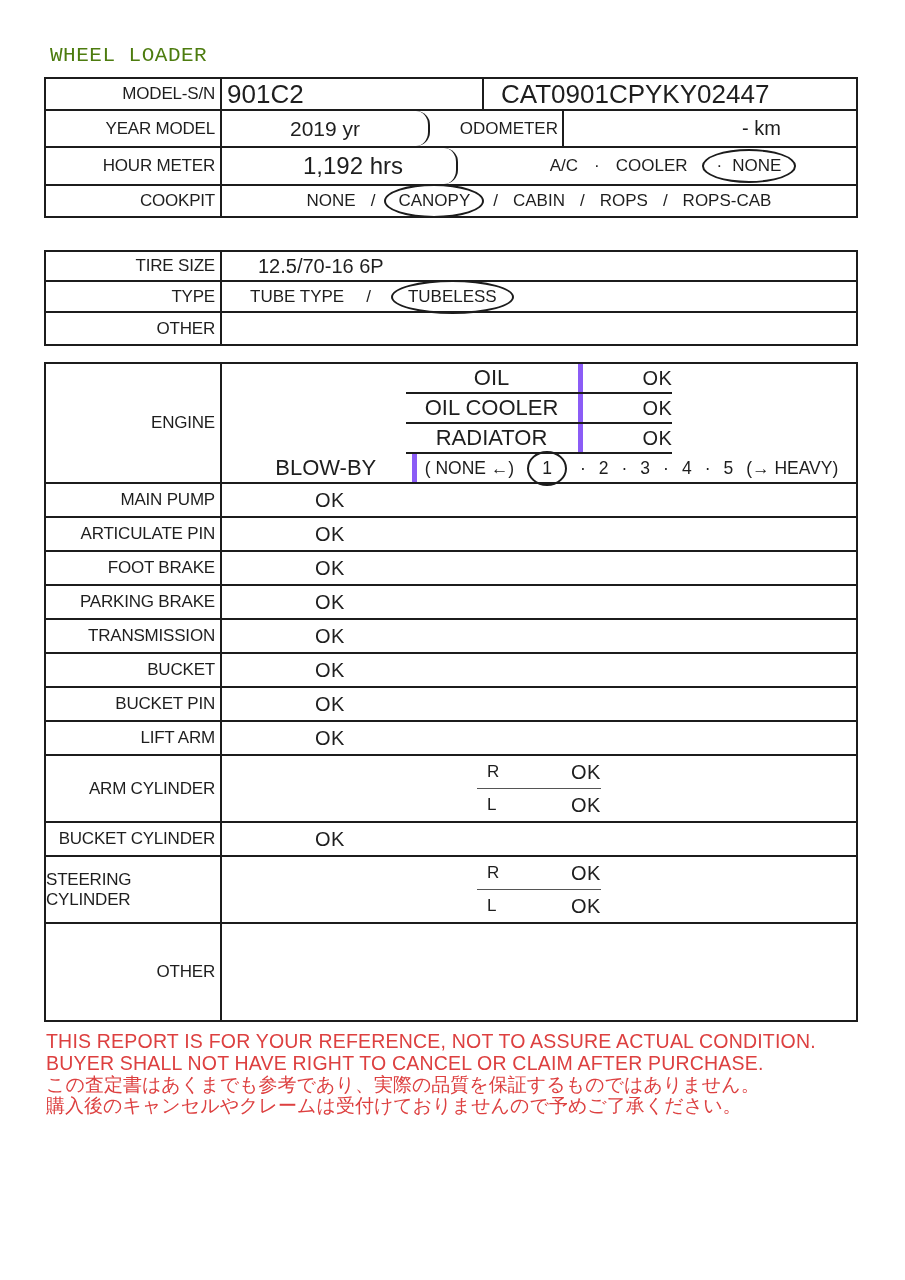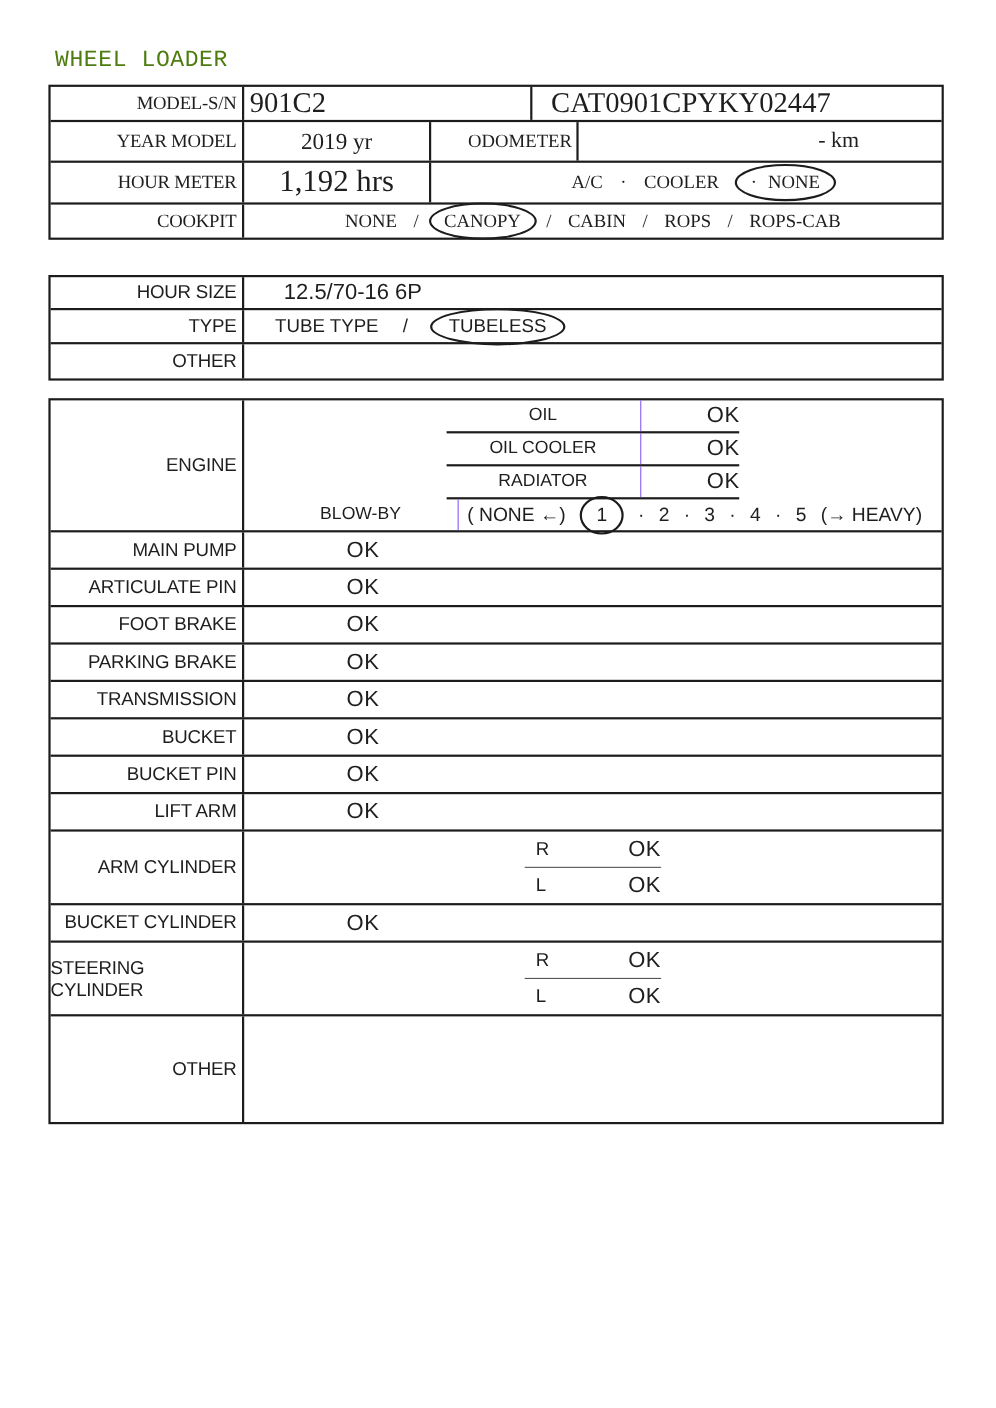--- a/index.html
+++ b/index.html
@@ -10,47 +10,47 @@
   }
   .page{position:absolute;inset:0;}
   .title{
     position:absolute;left:50px;top:44px;
     font-size:21px;letter-spacing:.5px;color:#4d7c0f;font-family:Liberation Mono, monospace;
   }
   .tbl{
     position:absolute;left:44px;width:814px;
     border:2px solid #1c1c1c;box-sizing:border-box;background:#fff;
   }
-  #tbl1{top:77px;height:141px;font-family:Liberation Serif, serif;}
+  #tbl1{top:77px;height:141px;}
   #tbl2{top:250px;height:96px;}
   #tbl3{top:362px;height:660px;}
   .r{display:flex;box-sizing:border-box;border-bottom:2px solid #1c1c1c;align-items:stretch;}
   .r.last{border-bottom:none;}
   .c{box-sizing:border-box;border-right:2px solid #1c1c1c;display:flex;align-items:center;overflow:visible;}
   .c.endc{border-right:none;}
   .lab{width:176px;justify-content:flex-end;padding-right:5px;font-size:17px;letter-spacing:-.2px;flex:none;}
   .big{font-size:26px;}
   .cen{justify-content:center;}
   
   .h32{height:32px;} .h37{height:37px;} .h38{height:38px;} .h30{height:30px;}
   .h31{height:31px;}
   .w310{width:262px;flex:none;}
-  .w176{width:170px;flex:none;}
+  .w176{width:208px;flex:none;border-radius:14px;}
   .w134{width:134px;flex:none;}
   .grow{flex:1 1 auto;}
   
   .blk{height:120px;}
   .blk67{height:67px;}
   .row34{height:34px;}
   .rowother{height:96px;border-bottom:none;}
   .subcol{flex:1 1 auto;display:flex;flex-direction:column;}
   .sr{display:flex;box-sizing:border-box;border-bottom:2px solid #1c1c1c;height:30px;align-items:stretch;}
   .sr.last{border-bottom:none;height:28px;}
-  .sublab{width:177px;flex:none;box-sizing:border-box;border-right:1px solid #8b5cf6;
-          display:flex;align-items:center;justify-content:center;font-size:16px;}
+  .sublab{width:177px;flex:none;box-sizing:border-box;border-right:5px solid #8b5cf6;
+          display:flex;align-items:center;justify-content:center;font-size:22px;}
   .sval{flex:1;display:flex;align-items:center;padding-left:60px;font-size:20px;letter-spacing:.5px;}
   .okval{padding-left:93px;font-size:20px;letter-spacing:.5px;}
   .rl-row{display:flex;box-sizing:border-box;align-items:center;height:33px;border-bottom:1px solid #555;padding-left:10px;}
   .rl-row.last{border-bottom:none;height:32px;}
   .rl{width:84px;font-size:17px;}
   .rlok{font-size:20px;letter-spacing:.5px;}
   
   .circ{
     display:flex;align-items:center;justify-content:center;
     border:2px solid #1c1c1c;border-radius:50%;
@@ -84,21 +84,21 @@
       <div class="c endc grow big" style="padding-left:17px;">CAT0901CPYKY02447</div>
     </div>
     <div class="r h37">
       <div class="c lab">YEAR MODEL</div>
       <div class="c w176 cen" style="font-size:21px;">2019 yr</div>
       <div class="c w134 odlab">ODOMETER</div>
       <div class="c endc grow kmcell">- km</div>
     </div>
     <div class="r h38">
       <div class="c lab">HOUR METER</div>
-      <div class="c w176 cen" style="font-size:28px;">1,192 hrs</div>
+      <div class="c w176 cen" style="font-size:24px;margin-left:28px;">1,192 hrs</div>
       <div class="c endc grow cen acrow">
         <span>A/C</span>
         <span>·</span>
         <span>COOLER</span>
         <span class="circ gap">
           <span>·</span>
           <span>NONE</span>
         </span>
       </div>
     </div>
@@ -115,21 +115,21 @@
         <span>/</span>
         <span>ROPS</span>
         <span>/</span>
         <span>ROPS-CAB</span>
       </div>
     </div>
   </div>
 
   <div class="tbl" id="tbl2">
     <div class="r h30">
-      <div class="c lab">HOUR SIZE</div>
+      <div class="c lab">TIRE SIZE</div>
       <div class="c endc grow sizecell">12.5/70-16 6P</div>
     </div>
     <div class="r h31">
       <div class="c lab">TYPE</div>
       <div class="c endc grow typecell">
         <span>TUBE TYPE</span>
         <span>/</span>
         <span class="circ" style="padding:5px 15px;margin:-9px -2px;">
           <span>TUBELESS</span>
         </span>
@@ -245,14 +245,20 @@
       </div>
     </div>
 
     <div class="r rowother last">
       <div class="c lab">OTHER</div>
       <div class="c endc grow"></div>
     </div>
 
   </div>
 
+  <div class="disc">
+    <div class="en">THIS REPORT IS FOR YOUR REFERENCE, NOT TO ASSURE ACTUAL CONDITION.</div>
+    <div class="en">BUYER SHALL NOT HAVE RIGHT TO CANCEL OR CLAIM AFTER PURCHASE.</div>
+    <div class="jp">この査定書はあくまでも参考であり、実際の品質を保証するものではありません。</div>
+    <div class="jp">購入後のキャンセルやクレームは受付けておりませんので予めご了承ください。</div>
+  </div>
 
 </div>
 
 </body></html>

